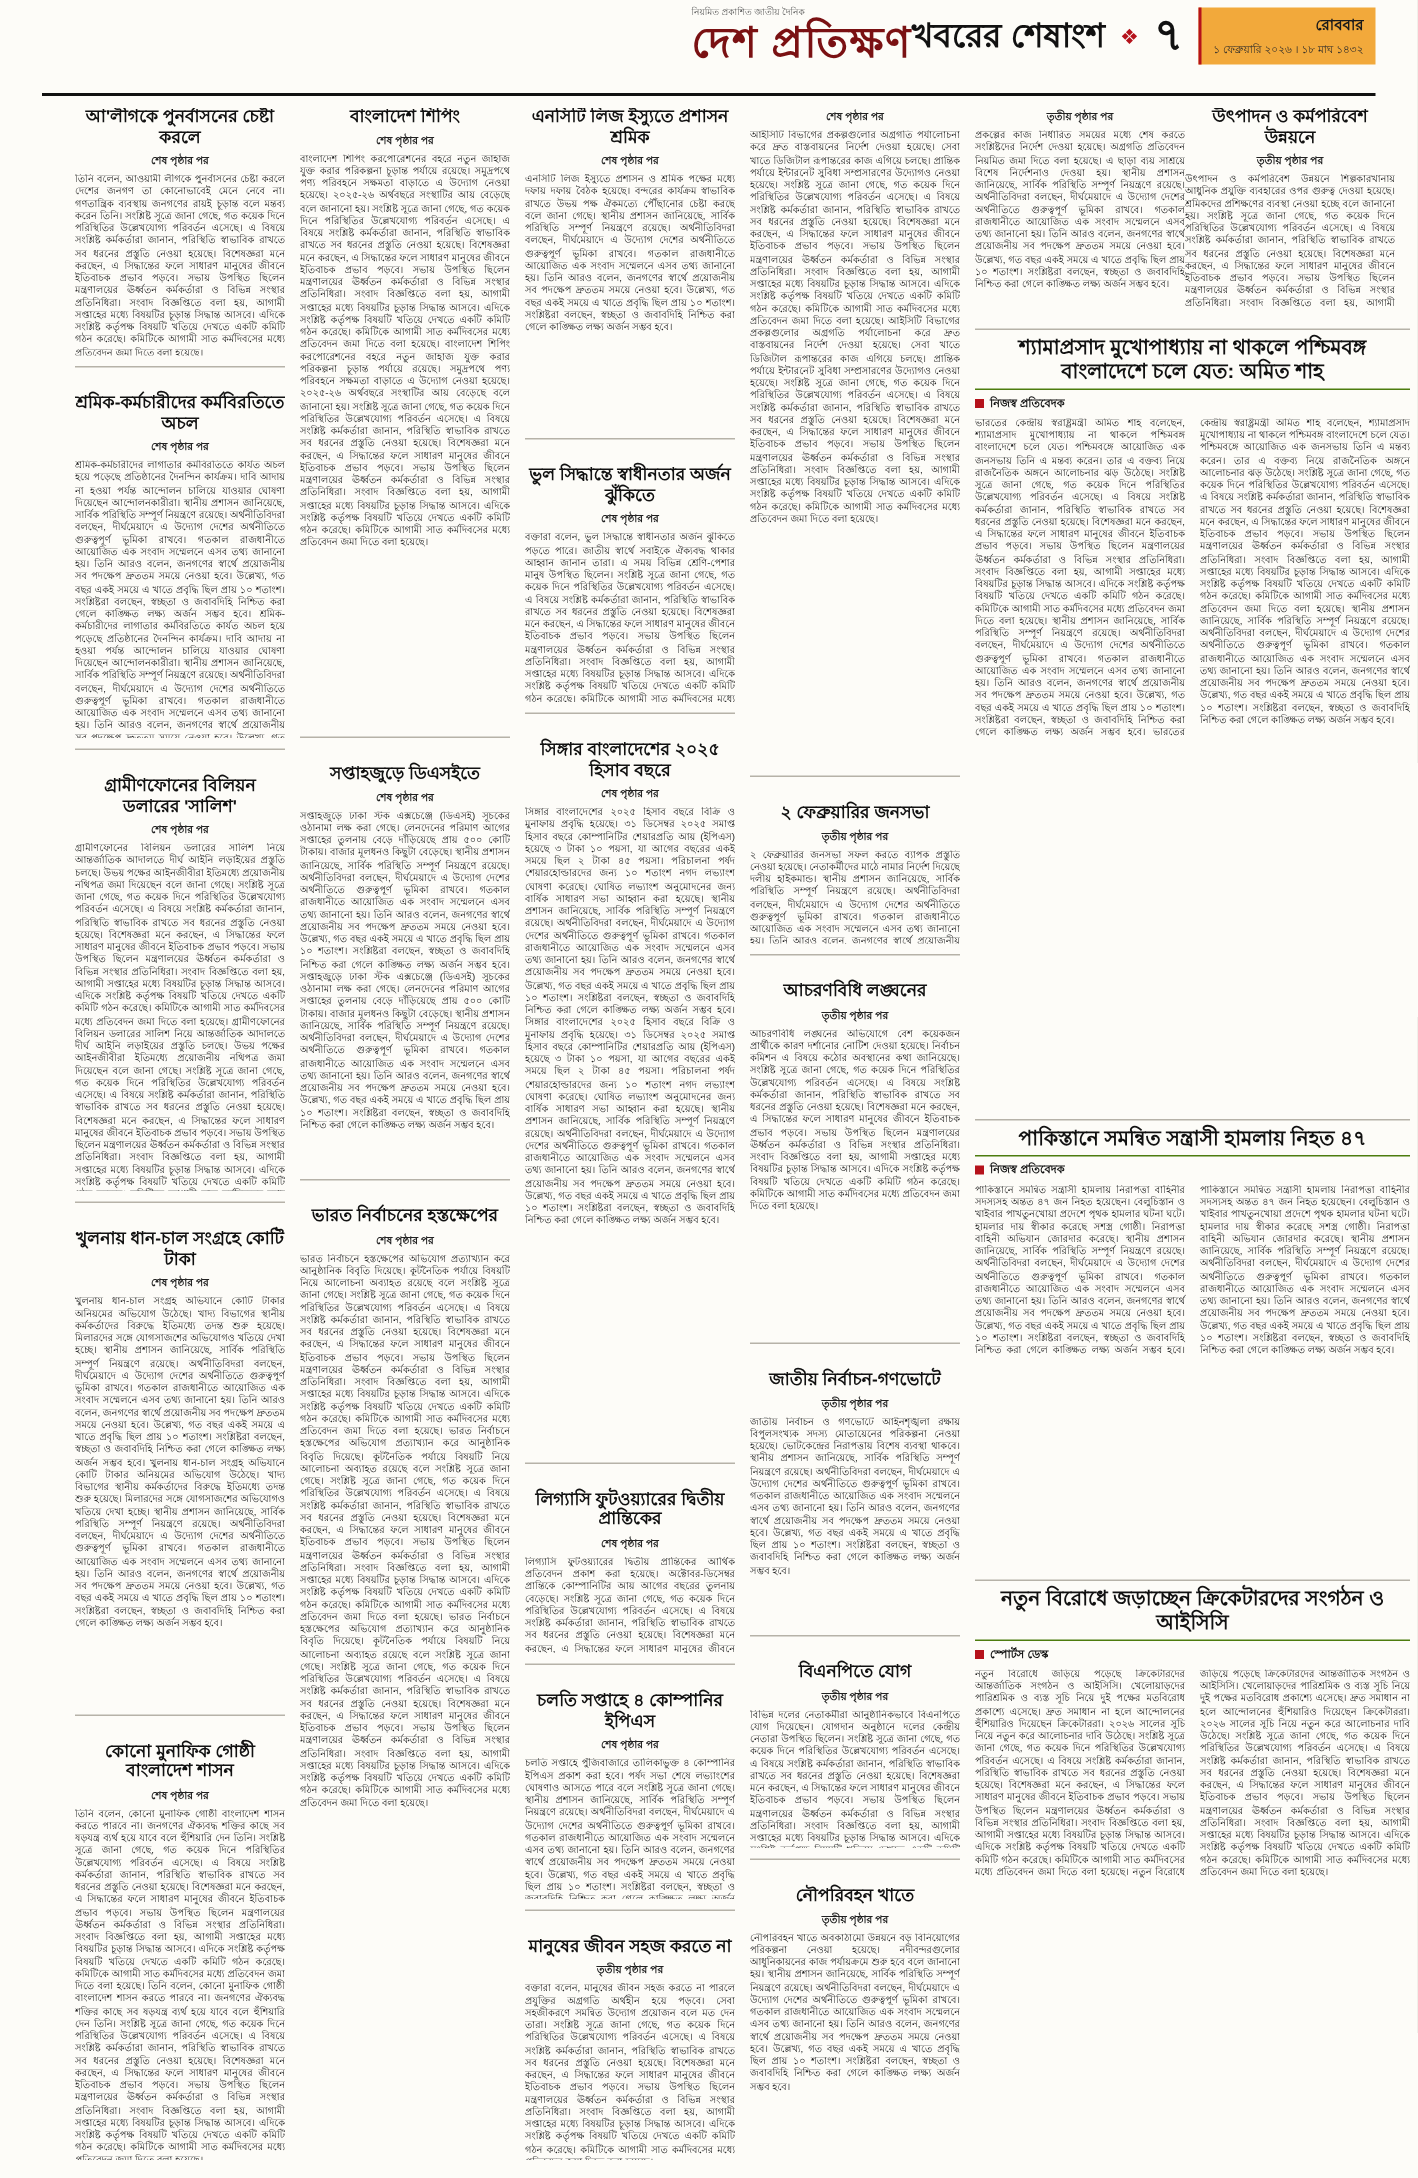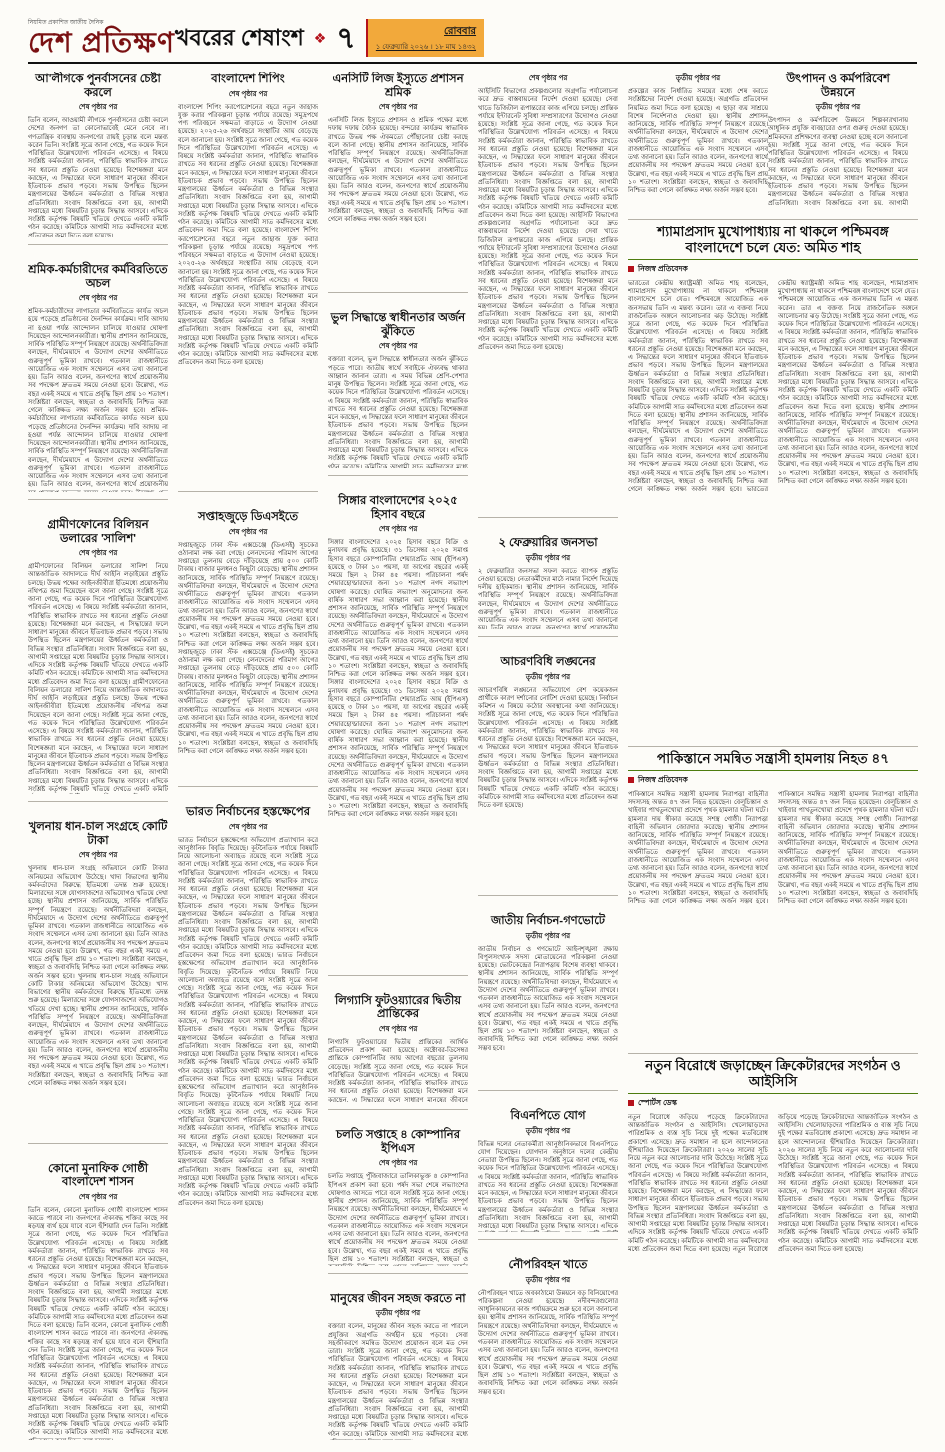--- a/index.html
+++ b/index.html
@@ -2,34 +2,34 @@
 <html><head>
 <meta charset="utf-8">
 <style>
   html,body{margin:0;padding:0;background:#e8e5de;}
   .page{
     width:945px;height:1452px;background:#fdfcf8;box-sizing:border-box;
     padding:10px 28px 14px;font-family:"Liberation Sans",sans-serif;
     color:#1c1c1c;overflow:hidden;position:relative;margin:0 auto;
   }
   
-  .header{display:flex;justify-content:flex-start;align-items:flex-end;
-    border-bottom:2.5px solid #111;padding-bottom:5px;height:54px;box-sizing:border-box;}
+  .header{display:flex;justify-content:flex-end;align-items:flex-end;
+    border-bottom:2.5px solid #111;padding-bottom:19px;height:54px;box-sizing:border-box;}
   .masthead-block{display:flex;flex-direction:column;justify-content:flex-end;}
   .tagline{font-size:6px;color:#555;margin-bottom:1px;}
   .masthead{font-size:28px;font-weight:bold;color:#7a1113;letter-spacing:1px;line-height:1;}
   .header-right{display:flex;align-items:center;gap:10px;}
   .section-title{font-size:22px;font-weight:bold;color:#111;}
   .ornament{color:#b5121b;font-size:14px;line-height:1;}
   .page-num{font-size:30px;font-weight:bold;line-height:1;color:#111;}
-  .date-block{text-align:right;background:#f2a93b;padding:4px 8px;border-left:2px solid #b5121b;text-decoration:underline;}
+  .date-block{text-align:right;background:#f2a93b;padding:4px 8px;border-left:2px solid #b5121b;}
   .day{font-size:10px;font-weight:bold;color:#1a1a1a;}
   .date{font-size:7px;color:#2a2a2a;margin-top:1px;}
   
-  .content{display:flex;gap:10px;margin-top:8px;height:1368px;}
+  .content{display:flex;gap:10px;margin-top:8px;height:1368px;margin-left:22px;}
   .col{width:140px;min-width:140px;display:flex;flex-direction:column;}
   .col-right{width:290px;min-width:290px;display:flex;flex-direction:column;}
   .article{overflow:hidden;box-sizing:border-box;margin-bottom:7px;}
   .article.rule{border-top:1px solid #b6b2a8;padding-top:18px;}
   .article.fill{flex:1 1 auto;min-height:0;margin-bottom:0;}
   .headline{font-size:11.5px;font-weight:bold;line-height:1.18;text-align:center;
     margin:0 0 2px;color:#111;}
   .cont{font-size:7px;font-weight:bold;text-align:center;margin:0 0 3px;color:#222;}
   .body{font-size:6.5px;line-height:1.27;text-align:justify;color:#222;
     word-break:break-word;overflow:hidden;}

